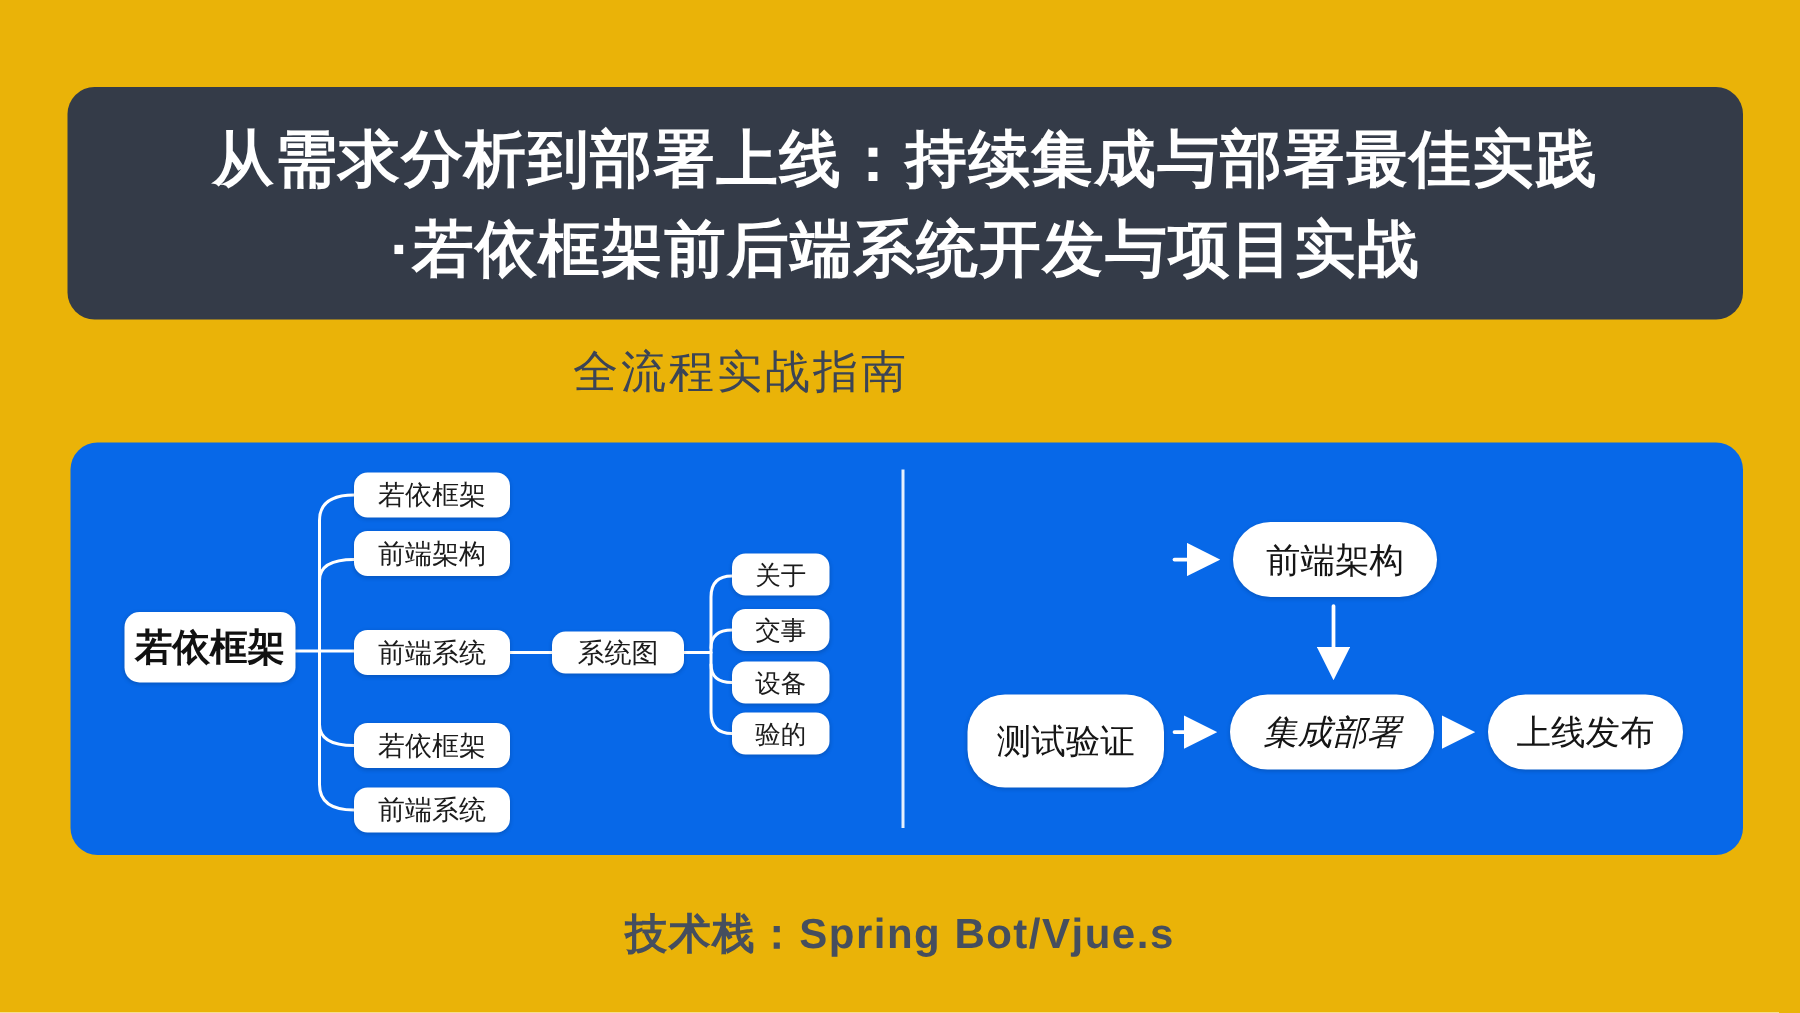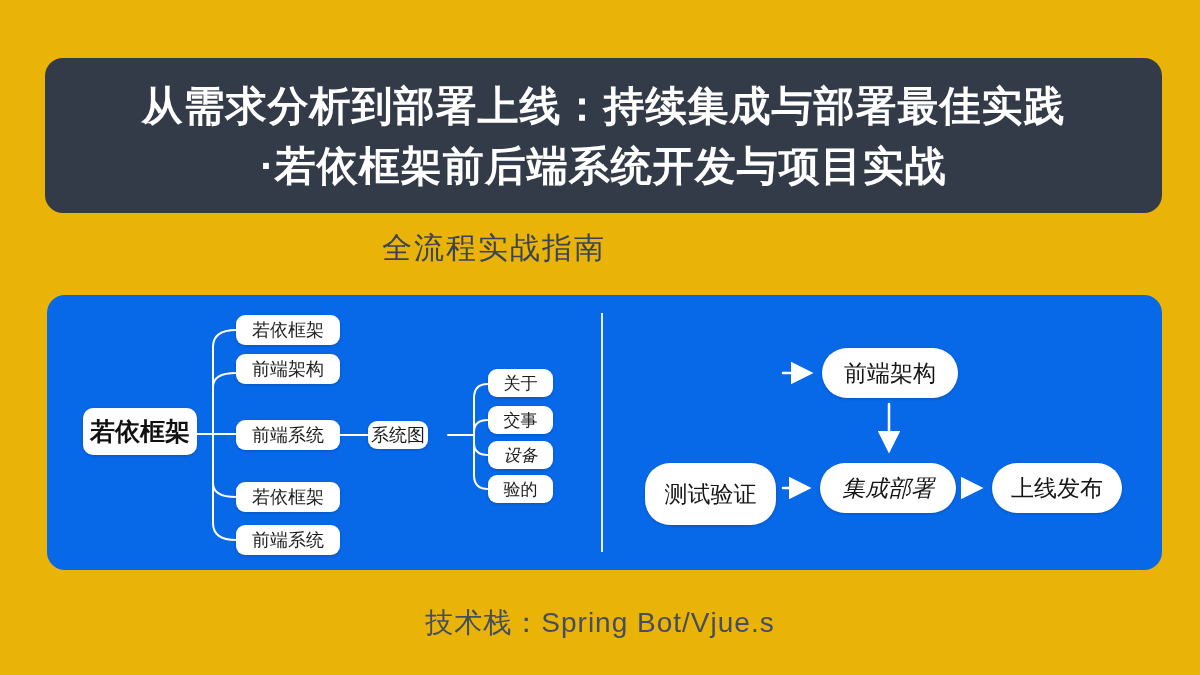--- a/index.html
+++ b/index.html
@@ -73,25 +73,25 @@
     left: 36px; top: 113px; width: 114px; height: 47px;
     font-size: 25px; font-weight: 700; color: #111;
     border-radius: 10px;
   }
   .node.branch { left: 189px; width: 104px; height: 30px; font-size: 18px; }
   .node.b0 { top: 20px; }
   .node.b1 { top: 59px; font-family: Liberation Mono, monospace; }
   .node.b2 { top: 125px; }
   .node.b3 { top: 187px; }
   .node.b4 { top: 230px; }
-  .node.mid { left: 321px; top: 126px; width: 60px; height: 28px; font-size: 18px; }
+  .node.mid { left: 321px; top: 126px; width: 88px; height: 28px; font-size: 18px; }
   .node.leaf { left: 441px; width: 65px; height: 28px; font-size: 17px; }
   .node.l0 { top: 59px; margin-top: 15px; }
   .node.l1 { top: 111px; }
-  .node.l2 { top: 146px; font-style: italic; }
+  .node.l2 { top: 146px; }
   .node.l3 { top: 180px; }
   .pill {
     position: absolute;
     background: #ffffff;
     border-radius: 25px;
     display: flex;
     align-items: center;
     justify-content: center;
     font-size: 23px;
     font-weight: 500;
@@ -104,21 +104,21 @@
   .pill.f2 { left: 598px; top: 168px; width: 131px; height: 62px; }
   .pill.f3 { left: 773px; top: 168px; width: 136px; height: 50px; font-style: italic; }
   .pill.f4 { left: 945px; top: 168px; width: 130px; height: 50px; }
   
   .footer {
     position: absolute;
     left: 0; top: 604px;
     width: 1200px;
     text-align: center;
     font-size: 28px;
-    font-weight: 400;
+    font-weight: 700;
     color: #454e5e;
     letter-spacing: 1px;
   }
 </style>
 </head>
 <body>
 
 <div class="stage">
 
   <div class="header-banner">

